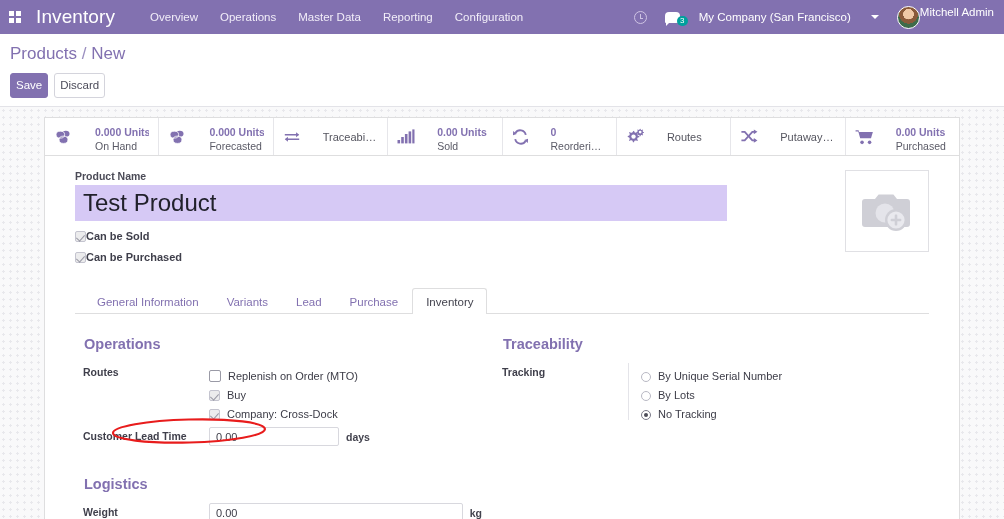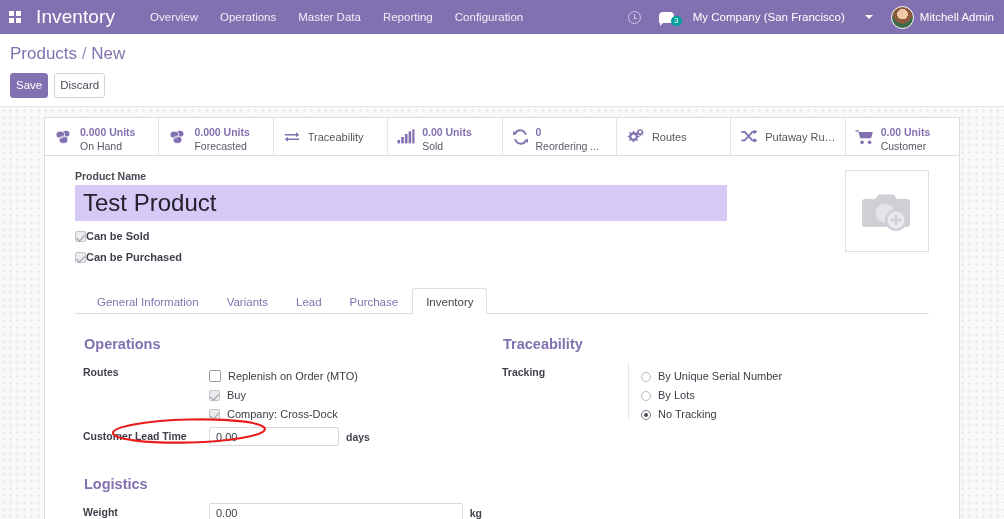--- a/index.html
+++ b/index.html
@@ -120,21 +120,21 @@
     white-space: nowrap;
     justify-content: flex-end;
   }
   .caret-down {
     width: 0; height: 0;
     border-left: 4px solid transparent;
     border-right: 4px solid transparent;
     border-top: 4px solid #ffffff;
   }
   .user-zone {
-    display: flex; align-items: center; gap: 6px;
+    display: flex; 
     padding: 0 4px 0 10px;
     cursor: pointer;
     white-space: nowrap;
   }
   .avatar {
     width: 23px; height: 23px;
     border-radius: 50%;
     background: radial-gradient(circle at 50% 34%, #f0c9a6 0 30%, #8a5a3a 31% 54%, #3e6b4a 55% 100%);
     border: 1px solid #ffffff;
     overflow: hidden;
@@ -193,21 +193,21 @@
   
   .stat-bar {
     display: flex;
     border-bottom: 1px solid #dededf;
     height: 38px;
   }
   .stat-btn {
     flex: 1;
     display: flex;
     align-items: center;
-    gap: 7px;
+    gap: 22px;
     padding: 0 9px;
     border-right: 1px solid #e6e6ea;
     cursor: pointer;
     min-width: 0;
   }
   .stat-btn:last-child { border-right: none; }
   .stat-txt { min-width: 0; overflow: hidden; }
   .stat-val {
     font-size: 10.5px;
     color: #8271B0;
@@ -581,21 +581,21 @@
           <svg width="19" height="16" viewBox="0 0 20 17">
               <g fill="#8271B0">
             <path d="M0.5 1.2h3.2l.6 2.1h14.6l-2 6.6H5.4L3.4 2.6H0.5z"></path>
             <circle cx="7.4" cy="14.2" r="1.9"></circle>
                 <circle cx="15.4" cy="14.2" r="1.9"></circle>
               </g>
           </svg>
         </span>
         <span class="stat-txt">
           <span class="stat-val">0.00 Units</span>
-          <span class="stat-lbl" style="display:block">Customer</span>
+          <span class="stat-lbl" style="display:block">Purchased</span>
         </span>
       </div>
     </div>
 
     <div class="form-area">
 
       <div class="img-ph">
         <svg width="52" height="46" viewBox="0 0 52 46">
           <g fill="#cfcfd6">
             <path d="M4 11h10l3.6-4.6h14.8L36 11h10a3 3 0 0 1 3 3v22a3 3 0 0 1-3 3H4a3 3 0 0 1-3-3V14a3 3 0 0 1 3-3z"></path>

